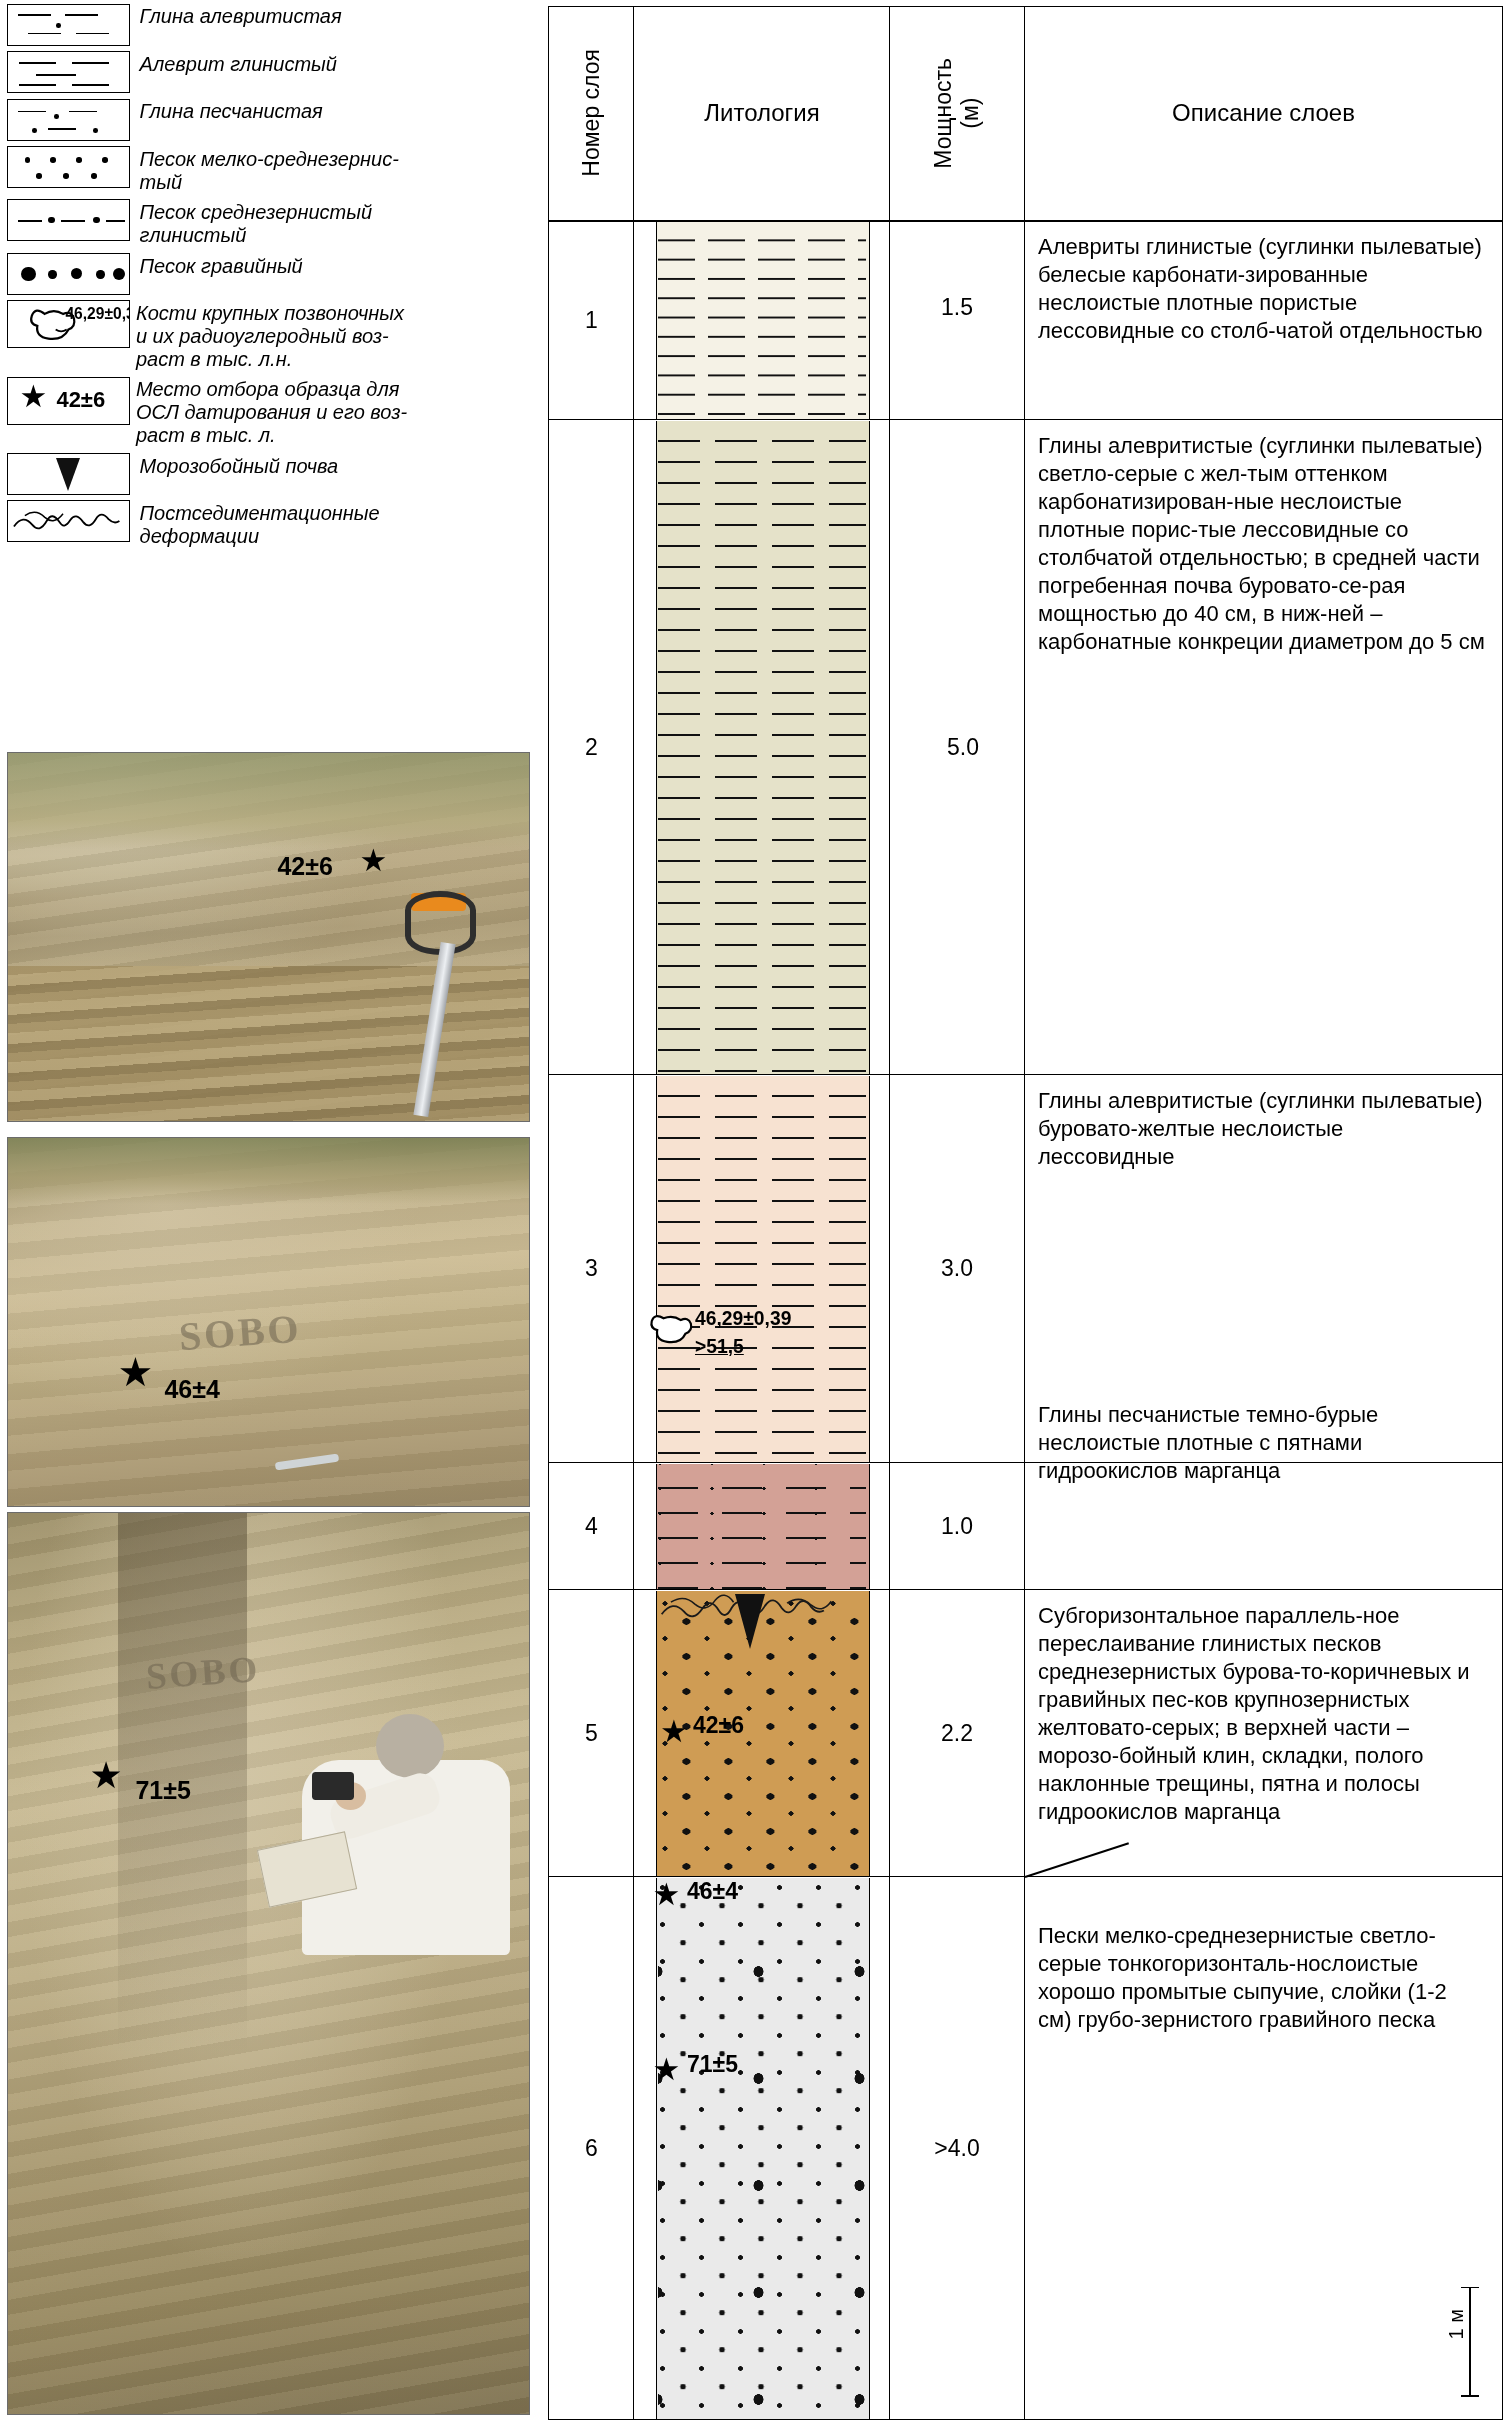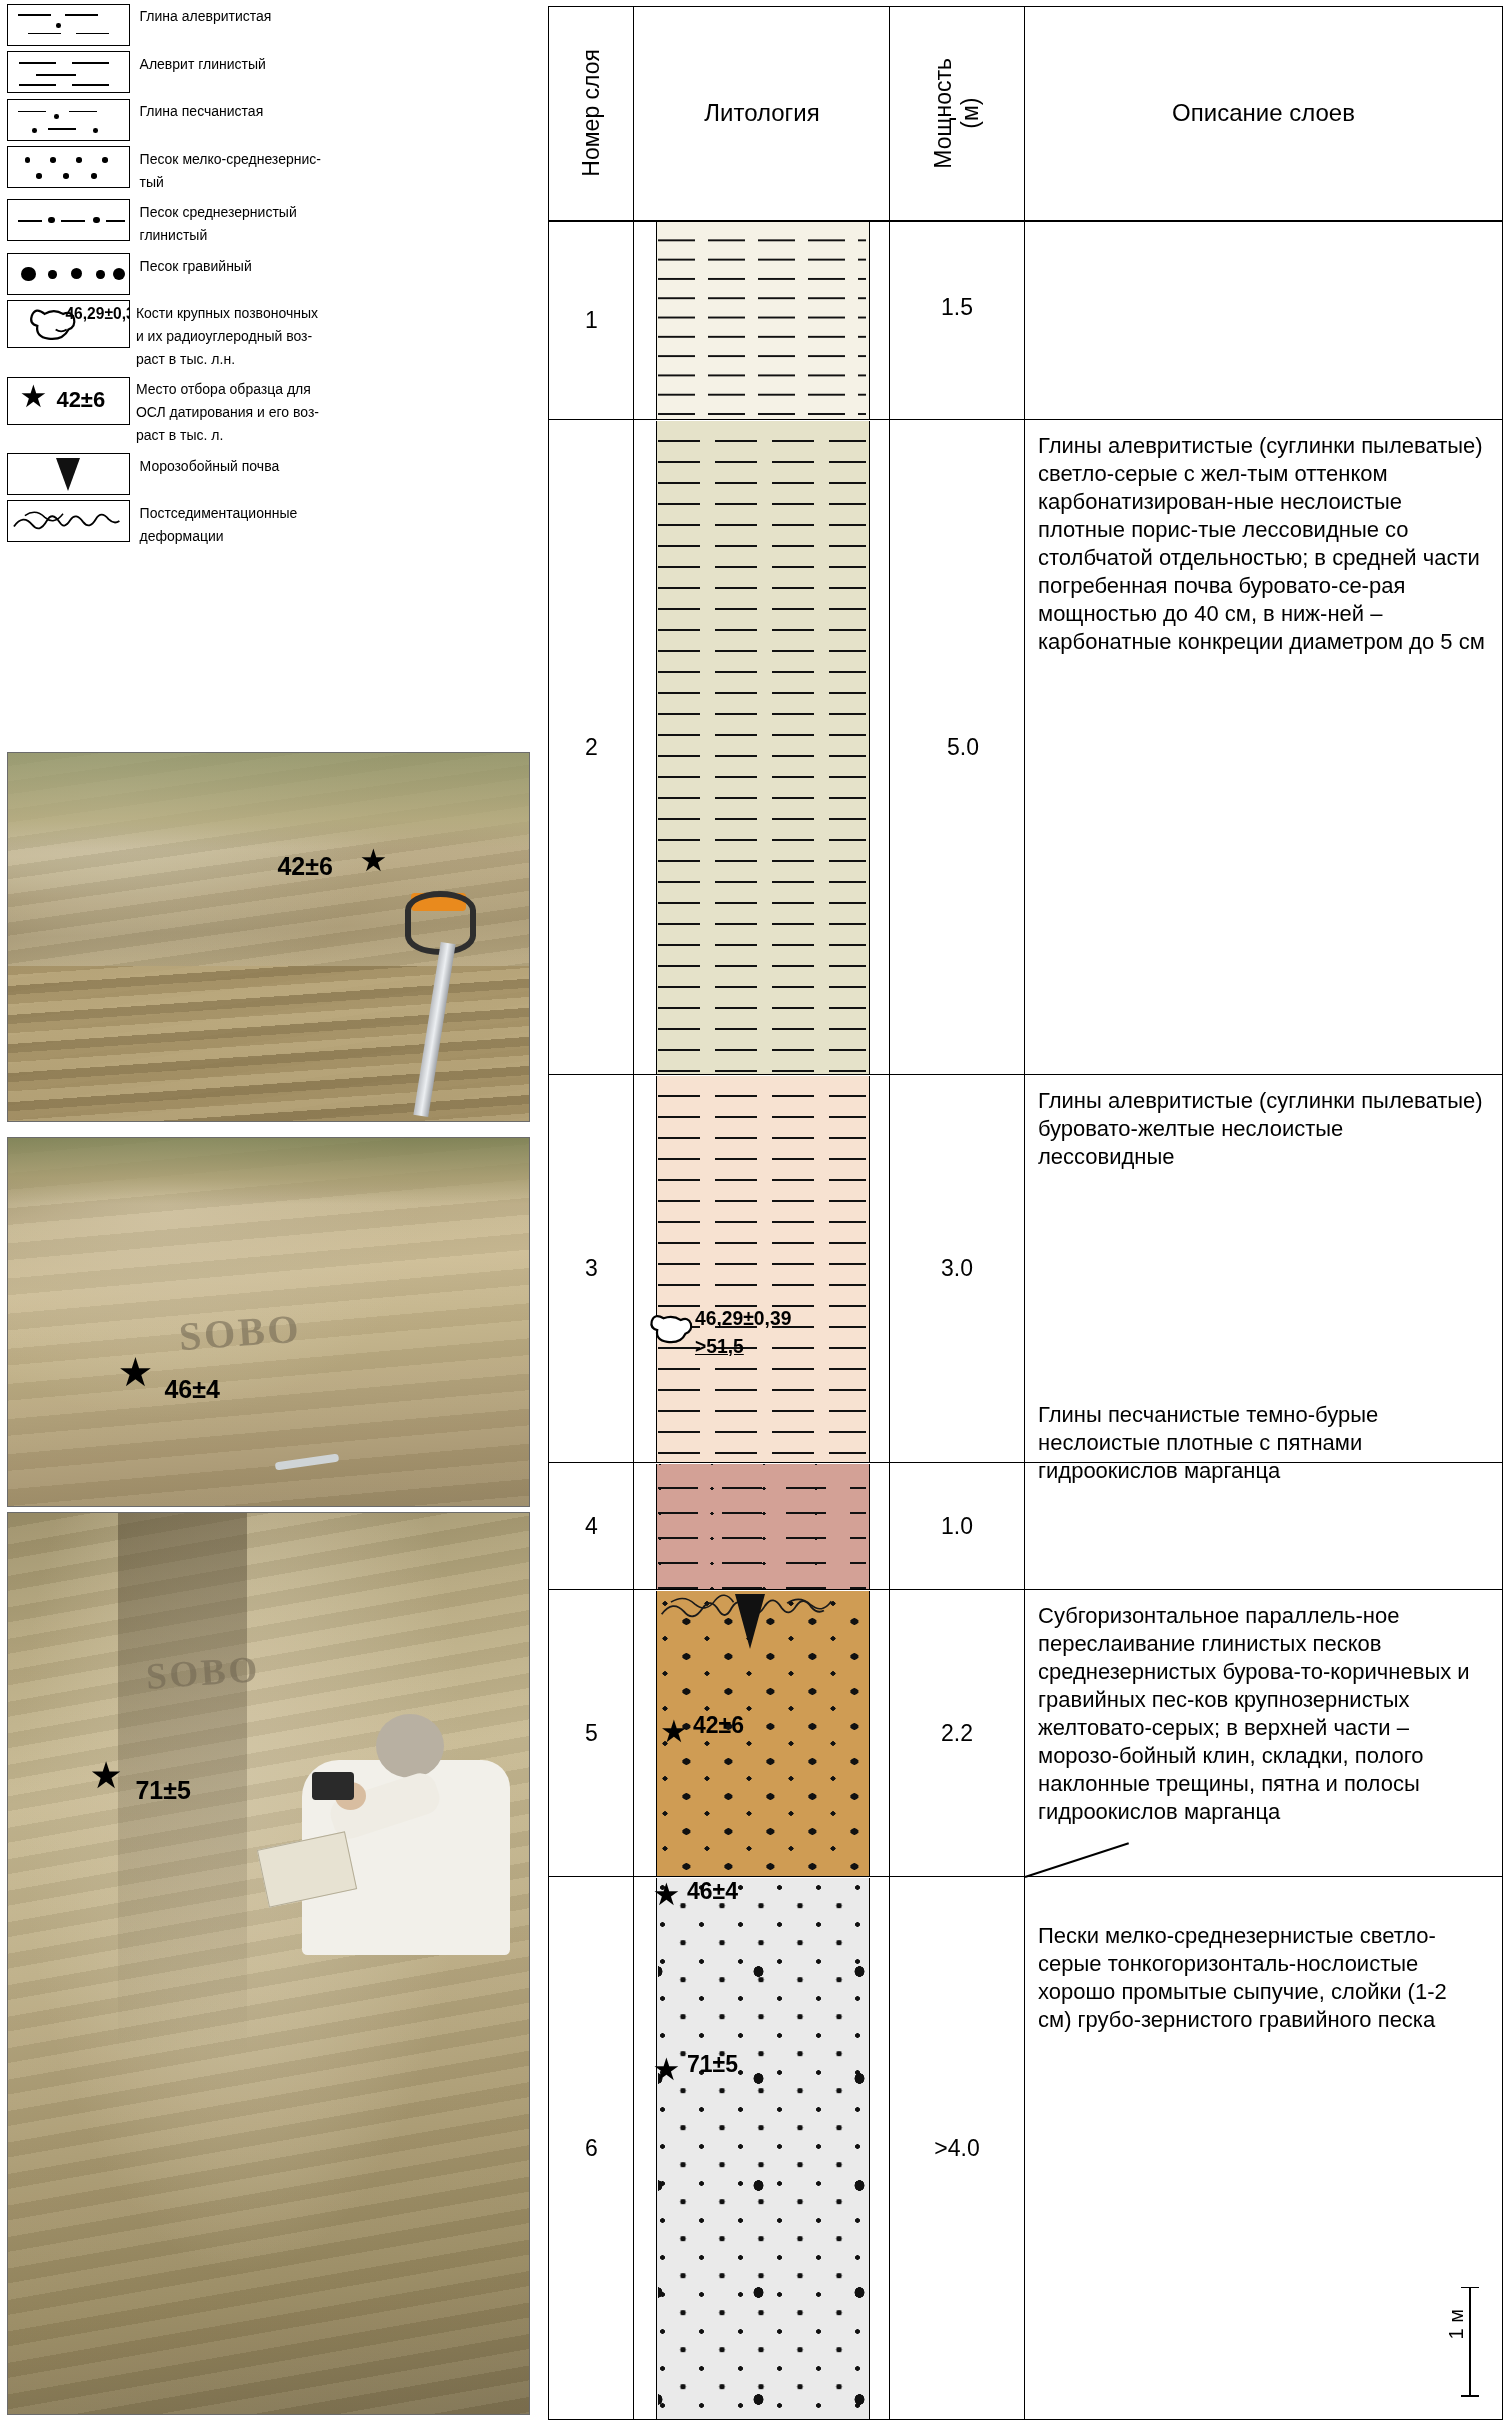--- a/index.html
+++ b/index.html
@@ -16,22 +16,22 @@
   
   .left{position:absolute;left:0;top:0;width:534px;height:2426px;}
 
   .legend{position:absolute;left:7.4px;top:3.7px;width:524px;}
   .legend-row{display:flex;align-items:flex-start;margin-bottom:5.5px;min-height:40px;}
   .swatch{
     width:121px;height:40px;border:1.5px solid #000;background:#fff;
     flex:0 0 121px;position:relative;overflow:hidden;
   }
   .legend-text{
-    margin-left:9.2px;font-size:14px;line-height:23px;
-    padding-top:1.8px;white-space:pre-line;
+    margin-left:9.2px;font-size:20px;line-height:23px;
+    padding-top:1.8px;white-space:pre-line;font-style:italic;
   }
 
   
   .dash-line{position:absolute;height:1.8px;background:#000;}
   .dot{position:absolute;border-radius:50%;background:#000;}
 
   .sw-clay-silt .dash-line{left:7.4px;width:28px;}
 
   
   .photo{position:absolute;left:7.4px;width:521px;border:0.9px solid #6b6b6b;}
@@ -427,20 +427,21 @@
     <div class="cell" style="left:340px;top:1457px;width:136px;height:125px;">
         <span>1.0</span>
       </div>
     <div class="cell" style="left:340px;top:1584px;width:136px;height:285px;">
         <span>2.2</span>
       </div>
     <div class="cell" style="left:340px;top:1871px;width:136px;height:541px;">
         <span>&gt;4.0</span>
       </div>
 
+    <div class="desc-cell" style="left:476px;top:219px;width:469px;">Алевриты глинистые (суглинки пылеватые) белесые карбонати-зированные неслоистые плотные пористые лессовидные со столб-чатой отдельностью</div>
     <div class="desc-cell" style="left:476px;top:418px;width:471px;">Глины алевритистые (суглинки пылеватые) светло-серые с жел-тым оттенком карбонатизирован-ные неслоистые плотные порис-тые лессовидные со столбчатой отдельностью; в средней  части погребенная почва буровато-се-рая мощностью до 40 см, в ниж-ней – карбонатные конкреции диаметром до 5 см</div>
     <div class="desc-cell" style="left:476px;top:1073px;width:469px;">Глины алевритистые (суглинки пылеватые) буровато-желтые неслоистые лессовидные</div>
     <div class="desc-cell" style="left:476px;top:1387px;width:469px;">Глины песчанистые темно-бурые неслоистые плотные с пятнами гидроокислов марганца</div>
     <div class="desc-cell" style="left:476px;top:1588px;width:471px;">Субгоризонтальное параллель-ное переслаивание глинистых песков среднезернистых бурова-то-коричневых и гравийных пес-ков крупнозернистых желтовато-серых; в верхней части – морозо-бойный клин, складки, полого наклонные трещины, пятна и полосы гидроокислов марганца</div>
     <div class="desc-cell" style="left:476px;top:1908px;width:469px;">Пески мелко-среднезернистые светло-серые тонкогоризонталь-нослоистые хорошо промытые сыпучие, слойки (1-2 см) грубо-зернистого гравийного песка</div>
 
     <div class="leader" style="left:476px;top:1869px;width:109px;transform:rotate(-18deg);"></div>
 
     <div class="scalebar">
       <div class="bar"></div>

